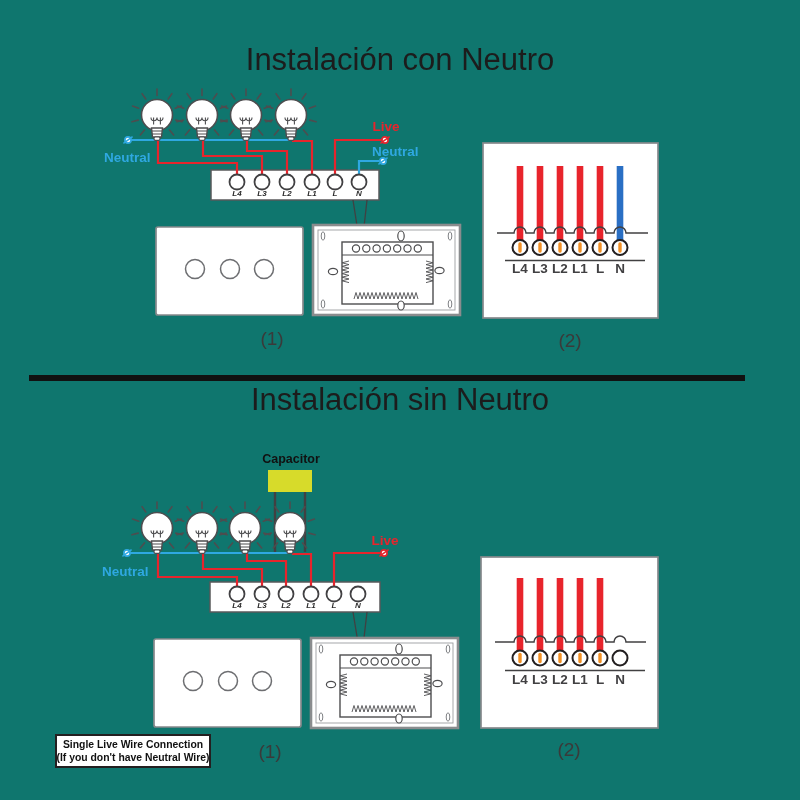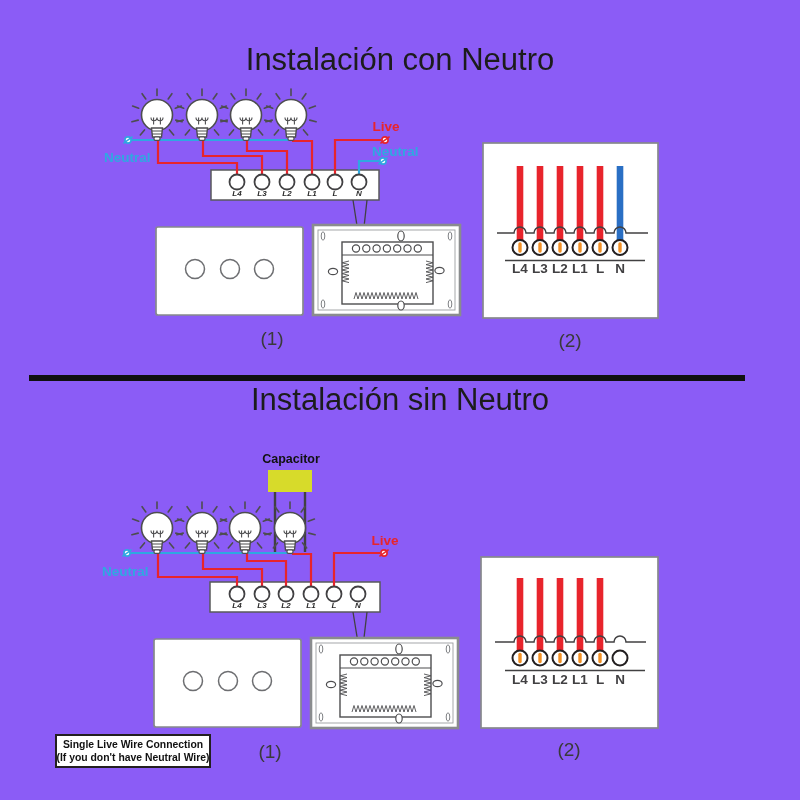--- a/index.html
+++ b/index.html
@@ -1,16 +1,16 @@
 <!DOCTYPE html>
 <html style="--red: #e8242c; --cyan: #2fa8e1; --blue: #2a6fc4; --yellow: #d7db2a; --orange: #f29126;"><head>
 <meta charset="utf-8">
 <style>
   html,body { margin:0; padding:0; background:#ffffff; }
-  .canvas { position:relative; width:800px; height:800px; background:#8b5cf6; overflow:hidden;
+  .canvas { position:relative; width:800px; height:800px; background:#0f766e; overflow:hidden;
             font-family:"Liberation Sans", sans-serif; }
   svg { display:block; }
   svg text { font-family:"Liberation Sans", sans-serif; }
 
   .title     { font-size:31px; fill:#1c1c1c; }
   .lbl-cyan  { font-size:13.5px; font-weight:bold; fill:var(--cyan); }
   .lbl-red   { font-size:13.5px; font-weight:bold; fill:var(--red); }
   .lbl-cap   { font-size:12.5px; font-weight:bold; fill:#111; }
   .tb-label  { font-size:8px; font-weight:bold; font-style:italic; fill:#2b2b2b; }
   .dt-label  { font-size:13.5px; font-weight:600; fill:#414042; }

